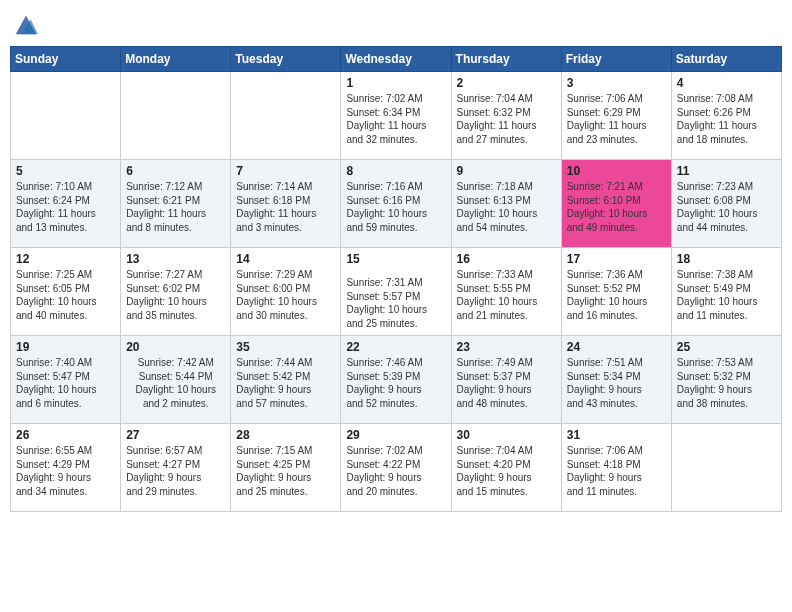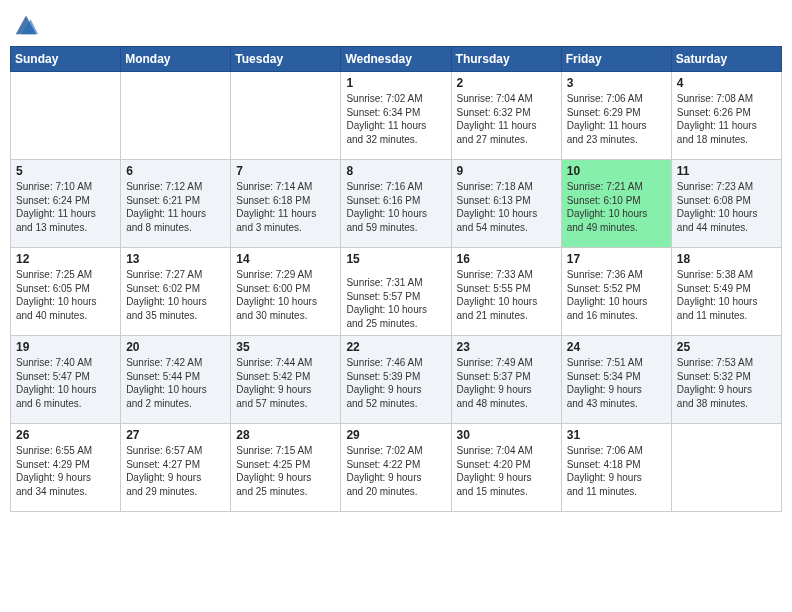--- a/index.html
+++ b/index.html
@@ -198,21 +198,21 @@
 Daylight: 10 hours
 and 59 minutes.</div>
           </td>
           <td style="background: rgb(240, 244, 248);">
             <span class="day-number">9</span>
             <div class="day-info" style="white-space: pre-line;">Sunrise: 7:18 AM
 Sunset: 6:13 PM
 Daylight: 10 hours
 and 54 minutes.</div>
           </td>
-          <td style="background: #86efac; margin-top: 14px;">
+          <td style="background: #ec4899; margin-top: 14px;">
             <span class="day-number">10</span>
             <div class="day-info" style="white-space: pre-line;">Sunrise: 7:21 AM
 Sunset: 6:10 PM
 Daylight: 10 hours
 and 49 minutes.</div>
           </td>
           <td style="background: rgb(240, 244, 248);">
             <span class="day-number">11</span>
             <div class="day-info" style="white-space: pre-line;">Sunrise: 7:23 AM
 Sunset: 6:08 PM
@@ -258,37 +258,37 @@
           </td>
           <td>
             <span class="day-number">17</span>
             <div class="day-info" style="white-space: pre-line;">Sunrise: 7:36 AM
 Sunset: 5:52 PM
 Daylight: 10 hours
 and 16 minutes.</div>
           </td>
           <td>
             <span class="day-number">18</span>
-            <div class="day-info" style="white-space: pre-line;">Sunrise: 5:38 AM
+            <div class="day-info" style="white-space: pre-line;">Sunrise: 7:38 AM
 Sunset: 5:49 PM
 Daylight: 10 hours
 and 11 minutes.</div>
           </td>
         </tr>
         <tr>
           <td style="background: rgb(240, 244, 248);">
             <span class="day-number">19</span>
             <div class="day-info" style="white-space: pre-line;">Sunrise: 7:40 AM
 Sunset: 5:47 PM
 Daylight: 10 hours
 and 6 minutes.</div>
           </td>
           <td style="background: rgb(240, 244, 248);">
             <span class="day-number">20</span>
-            <div class="day-info" style="white-space: pre-line;">Sunrise: 7:42 AM
+            <div class="day-info" style="white-space: pre-line; text-align: center;">Sunrise: 7:42 AM
 Sunset: 5:44 PM
 Daylight: 10 hours
 and 2 minutes.</div>
           </td>
           <td style="background: rgb(240, 244, 248);">
             <span class="day-number">35</span>
             <div class="day-info" style="white-space: pre-line;">Sunrise: 7:44 AM
 Sunset: 5:42 PM
 Daylight: 9 hours
 and 57 minutes.</div>

